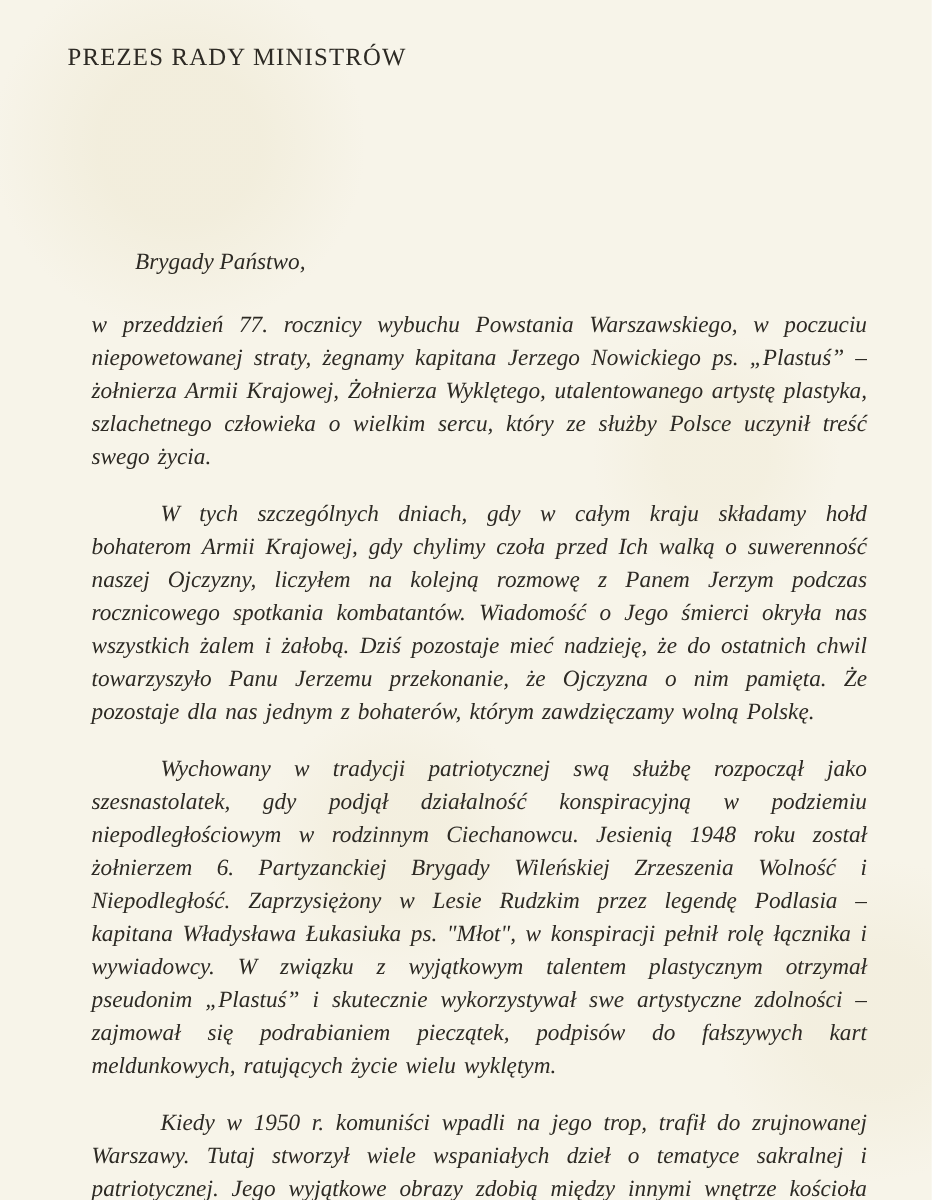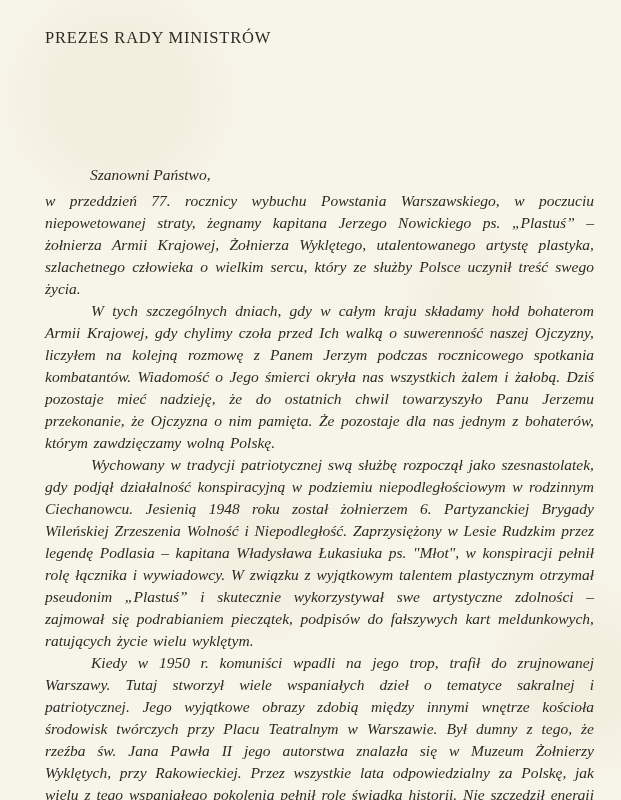--- a/index.html
+++ b/index.html
@@ -51,36 +51,36 @@
     left: 45px;
     top: 190px;
     width: 549px;
     font-style: italic;
     font-size: 15.5px;
     line-height: 22px;
     text-align: justify;
     word-spacing: 1.5px;
   }
   .letter-body p {
-    margin: 0;
+    margin: 16px;
     padding: 0;
   }
   .letter-body p.indent {
     text-indent: 46px;
   }
 </style>
 </head>
 <body>
 
 <div class="page" style="background-color: rgb(247, 244, 233); color: rgb(45, 42, 36);">
 
   <div class="letterhead">PREZES RADY MINISTRÓW</div>
 
 
-  <div class="salutation">Szanowni Państwo,</div>
+  <div class="salutation">Brygady Państwo,</div>
 
   <div class="letter-body">
     <p class="para">w przeddzień 77. rocznicy wybuchu Powstania Warszawskiego, w poczuciu niepowetowanej straty, żegnamy kapitana Jerzego Nowickiego ps. „Plastuś” – żołnierza Armii Krajowej, Żołnierza Wyklętego, utalentowanego artystę plastyka, szlachetnego człowieka o wielkim sercu, który ze służby Polsce uczynił treść swego życia.</p>
     <p class="para indent">W tych szczególnych dniach, gdy w całym kraju składamy hołd bohaterom Armii Krajowej, gdy chylimy czoła przed Ich walką o suwerenność naszej Ojczyzny, liczyłem na kolejną rozmowę z Panem Jerzym podczas rocznicowego spotkania kombatantów. Wiadomość o Jego śmierci okryła nas wszystkich żalem i żałobą. Dziś pozostaje mieć nadzieję, że do ostatnich chwil towarzyszyło Panu Jerzemu przekonanie, że Ojczyzna o nim pamięta. Że pozostaje dla nas jednym z bohaterów, którym zawdzięczamy wolną Polskę.</p>
     <p class="para indent">Wychowany w tradycji patriotycznej swą służbę rozpoczął jako szesnastolatek, gdy podjął działalność konspiracyjną w podziemiu niepodległościowym w rodzinnym Ciechanowcu. Jesienią 1948 roku został żołnierzem 6. Partyzanckiej Brygady Wileńskiej Zrzeszenia Wolność i Niepodległość. Zaprzysiężony w Lesie Rudzkim przez legendę Podlasia – kapitana Władysława Łukasiuka ps. "Młot", w konspiracji pełnił rolę łącznika i wywiadowcy. W związku z wyjątkowym talentem plastycznym otrzymał pseudonim „Plastuś” i skutecznie wykorzystywał swe artystyczne zdolności – zajmował się podrabianiem pieczątek, podpisów do fałszywych kart meldunkowych, ratujących życie wielu wyklętym.</p>
     <p class="para indent">Kiedy w 1950 r. komuniści wpadli na jego trop, trafił do zrujnowanej Warszawy. Tutaj stworzył wiele wspaniałych dzieł o tematyce sakralnej i patriotycznej. Jego wyjątkowe obrazy zdobią między innymi wnętrze kościoła środowisk twórczych przy Placu Teatralnym w Warszawie. Był dumny z tego, że rzeźba św. Jana Pawła II jego autorstwa znalazła się w Muzeum Żołnierzy Wyklętych, przy Rakowieckiej. Przez wszystkie lata odpowiedzialny za Polskę, jak wielu z tego wspaniałego pokolenia pełnił rolę świadka historii. Nie szczędził energii na spotkania z młodzieżą, harcerzami i wolontariuszami, którym oddawał swój czas i serce. To zaszczyt, że dane mi było Go poznać.</p>
   </div>
 
 </div>
 

